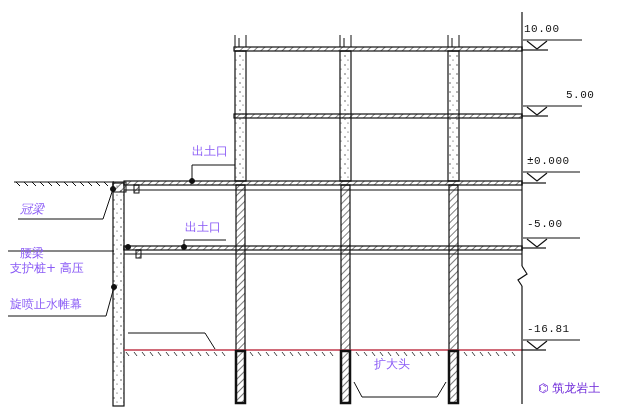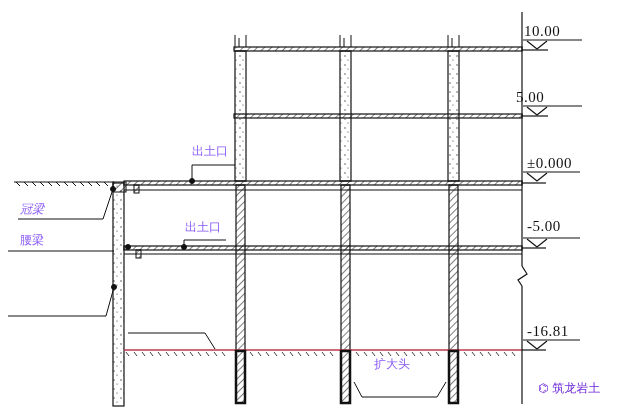--- a/index.html
+++ b/index.html
@@ -1,19 +1,19 @@
 <!DOCTYPE html>
 <html><head>
 <meta charset="utf-8">
 <style>
   html,body{margin:0;padding:0;background:#fff;}
   #canvas{position:relative;width:636px;height:416px;overflow:hidden;background:#fff;font-family:"DejaVu Sans",sans-serif;}
   svg{position:absolute;left:0;top:0;}
   .lbl{position:absolute;font-size:12px;color:#8b5cf6;white-space:nowrap;line-height:1;}
-  .elev{position:absolute;font-family:Liberation Serif, serif;font-size:15px;color:#111;white-space:nowrap;line-height:1;letter-spacing:0.5px;}
+  .elev{position:absolute;font-family:Liberation Mono, monospace;font-size:11px;color:#111;white-space:nowrap;line-height:1;letter-spacing:0.5px;}
   .wm{position:absolute;font-size:12px;color:#6d28d9;white-space:nowrap;}
 </style>
 </head>
 <body>
 
 <div id="canvas">
   <svg width="636" height="416" viewBox="0 0 636 416">
     <defs>
       <pattern id="hatch" width="5" height="5" patternUnits="userSpaceOnUse" patternTransform="rotate(45)">
         <line x1="0" y1="0" x2="0" y2="5" stroke="#222" stroke-width="1.2"></line>
@@ -113,27 +113,29 @@
       <circle cx="128" cy="247" r="2.5"></circle>
       <polyline points="192,181 192,165 235,165" fill="none"></polyline>
         <circle cx="192" cy="181" r="2.5"></circle>
       <polyline points="184,247 184,240 226,240" fill="none"></polyline>
         <circle cx="184" cy="247" r="2.5"></circle>
       <polyline points="128,333 205,333 215,349" fill="none"></polyline>
     </g>
   </svg>
 
   <span class="lbl" style="left:20px;top:203px;font-style:italic;">冠梁</span>
-  <span class="lbl" style="left:20px;top:234px;">腰梁</span>
+  <span class="lbl" style="left:20px;top:247px;">腰梁</span>
+  <span class="lbl" style="left:10px;top:262px;">支护桩+ 高压</span>
+  <span class="lbl" style="left:10px;top:298px;">旋喷止水帷幕</span>
   <span class="lbl" style="left:192px;top:145px;">出土口</span>
   <span class="lbl" style="left:185px;top:221px;">出土口</span>
   <span class="lbl" style="left:374px;top:358px;">扩大头</span>
 
   <span class="elev" style="left:524px;top:24px;">10.00</span>
-  <span class="elev" style="left:500px;top:90px;padding-left:16px;">5.00</span>
+  <span class="elev" style="left:550px;top:90px;padding-left:16px;">5.00</span>
   <span class="elev" style="left:527px;top:156px;">±0.000</span>
   <span class="elev" style="left:527px;top:219px;">-5.00</span>
   <span class="elev" style="left:527px;top:324px;">-16.81</span>
 
   <span class="wm" style="left:538px;top:380px;">
     <span>⌬ </span><span>筑龙岩土</span>
   </span>
 </div>
 
 </body></html>

